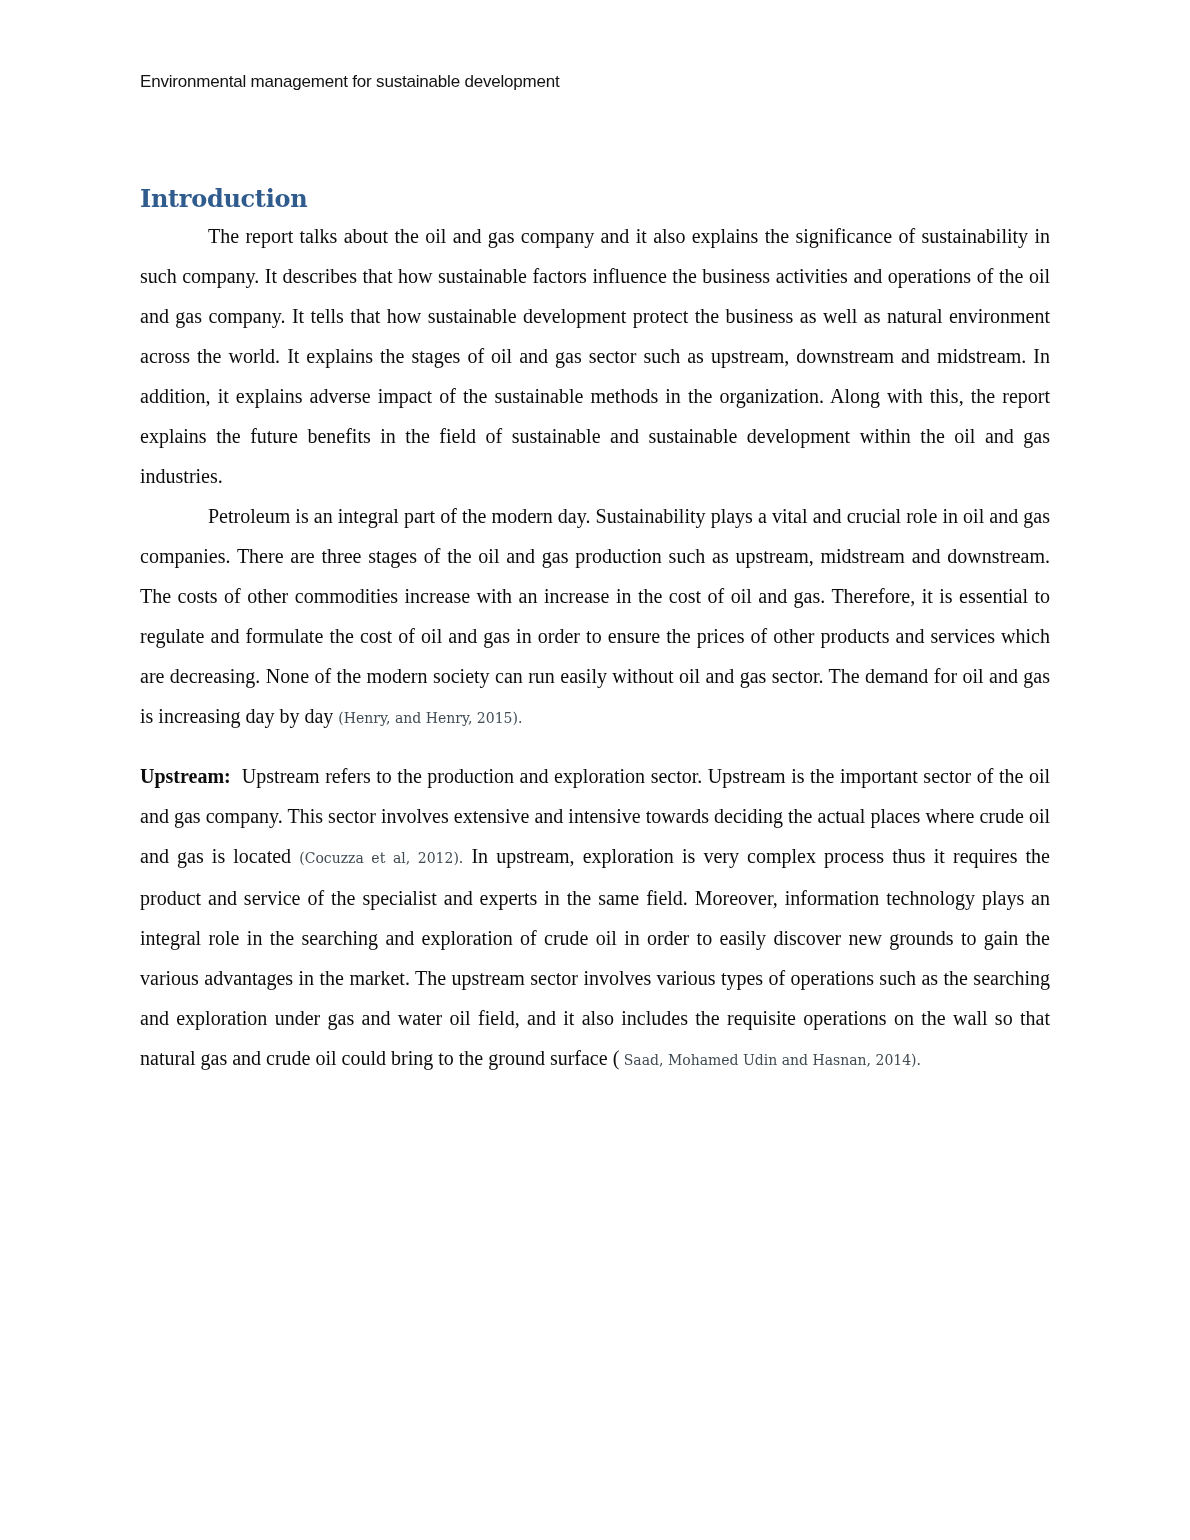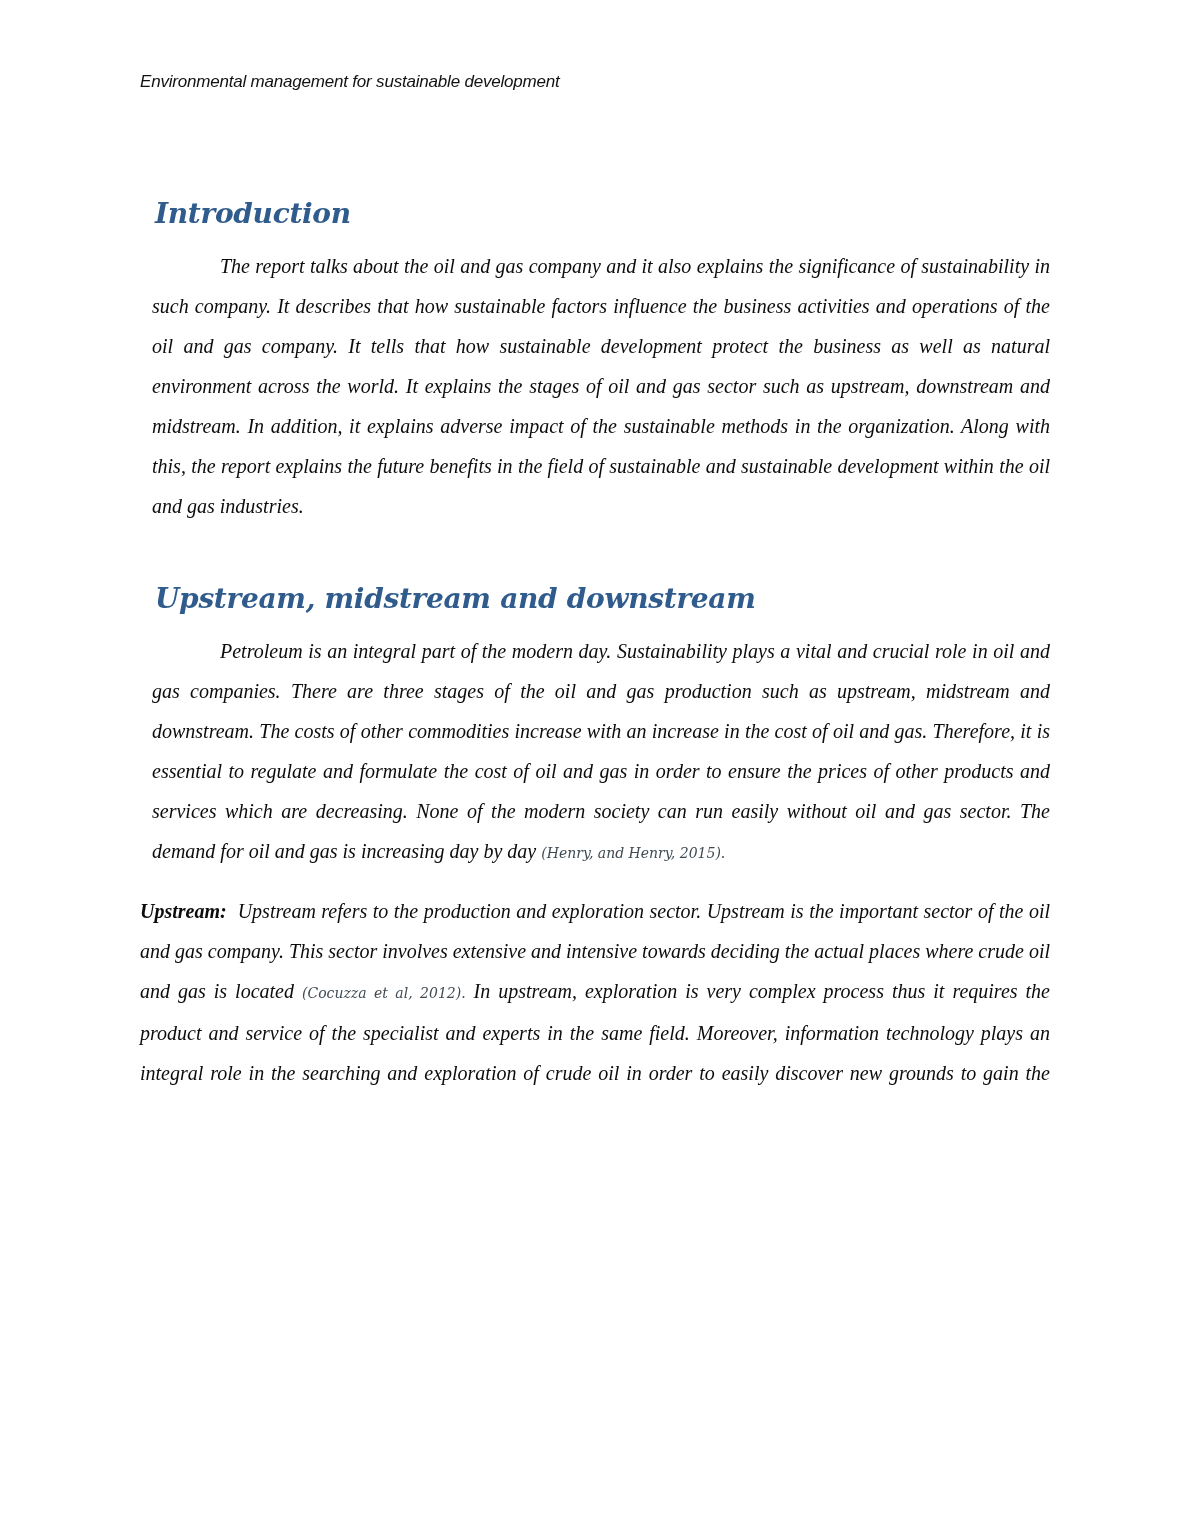--- a/index.html
+++ b/index.html
@@ -4,56 +4,55 @@
 <style>
   html, body { margin: 0; padding: 0; background: #ffffff; }
   .page {
     position: relative;
     width: 1190px;
     height: 1090px;
     background: #ffffff;
     overflow: hidden;
     font-family: "Liberation Serif", serif;
     color: #0c0c0c;
-    font-style: italic;
   }
   .running-header {
     position: absolute;
     top: 72px;
     left: 140px;
     right: 140px;
     font-family: "Liberation Sans", sans-serif;
     font-size: 17px;
     letter-spacing: -0.2px;
     color: #121212;
   }
   .content {
     position: absolute;
     top: 182px;
     left: 140px;
     width: 910px;
   }
   h2.doc-heading {
-    margin: 15px;
+    margin: 0;
     font-family: "DejaVu Serif", serif;
     font-weight: bold;
-    font-size: 28px;
+    font-size: 24px;
     line-height: 34px;
     color: #2f5b8d;
     letter-spacing: -0.3px;
   }
   h2.doc-heading.second { margin-top: 56px; }
   p.doc-para {
     margin: 0;
     font-size: 20px;
     line-height: 40px;
     text-align: justify;
     color: #0c0c0c;
   }
-  p.doc-para.indent { text-indent: 68px; margin-left: 12px; }
+  p.doc-para.indent { text-indent: 68px; }
   p.doc-para.spaced { margin-top: 18px; }
   .run-bold { font-weight: bold; }
   .run-cite {
     font-family: "DejaVu Serif", serif;
     font-size: 14px;
     color: #3f4a52;
   }
   .page-number {
     position: absolute;
     top: 1408px;
@@ -71,21 +70,20 @@
 <div class="page">
 
   <div class="running-header">Environmental management for sustainable development</div>
 
   <div class="content">
 
     <h2 class="doc-heading">Introduction</h2>
 
     <p class="doc-para indent"><span>The report talks about the oil and gas company and it also explains the significance of sustainability in such company. It describes that how sustainable factors influence the business activities and operations of the oil and gas company. It tells that how sustainable development protect the business as well as natural environment across the world. It explains the stages of oil and gas sector such as upstream, downstream and midstream. In addition, it explains adverse impact of the sustainable methods in the organization. Along with this, the report explains the future benefits in the field of sustainable and sustainable development within the oil and gas industries.</span></p>
 
-    <h2 class="doc-heading second">Upstream, midstream and downstream</h2>
 
     <p class="doc-para indent"><span>Petroleum is an integral part of the modern day. Sustainability plays a vital and crucial role in oil and gas companies. There are three stages of the oil and gas production such as upstream, midstream and downstream. The costs of other commodities increase with an increase in the cost of oil and gas. Therefore, it is essential to regulate and formulate the cost of oil and gas in order to ensure the prices of other products and services which are decreasing. None of the modern society can run easily without oil and gas sector. The demand for oil and gas is increasing day by day </span><span class="run-cite">(Henry, and Henry, 2015).</span></p>
 
     <p class="doc-para spaced"><span class="run-bold">Upstream:</span><span>&nbsp; Upstream refers to the production and exploration sector. Upstream is the important sector of the oil and gas company. This sector involves extensive and intensive towards deciding the actual places where crude oil and gas is located </span><span class="run-cite">(Cocuzza et al, 2012).</span><span> In upstream, exploration is very complex process thus it requires the product and service of the specialist and experts in the same field. Moreover, information technology plays an integral role in the searching and exploration of crude oil in order to easily discover new grounds to gain the various advantages in the market. The upstream sector involves various types of operations such as the searching and exploration under gas and water oil field, and it also includes the requisite operations on the wall so that natural gas and crude oil could bring to the ground surface (</span><span class="run-cite">&nbsp;Saad, Mohamed Udin and Hasnan, 2014).</span></p>
 
   </div>
 
   <div class="page-number">3</div>
 
 </div>

